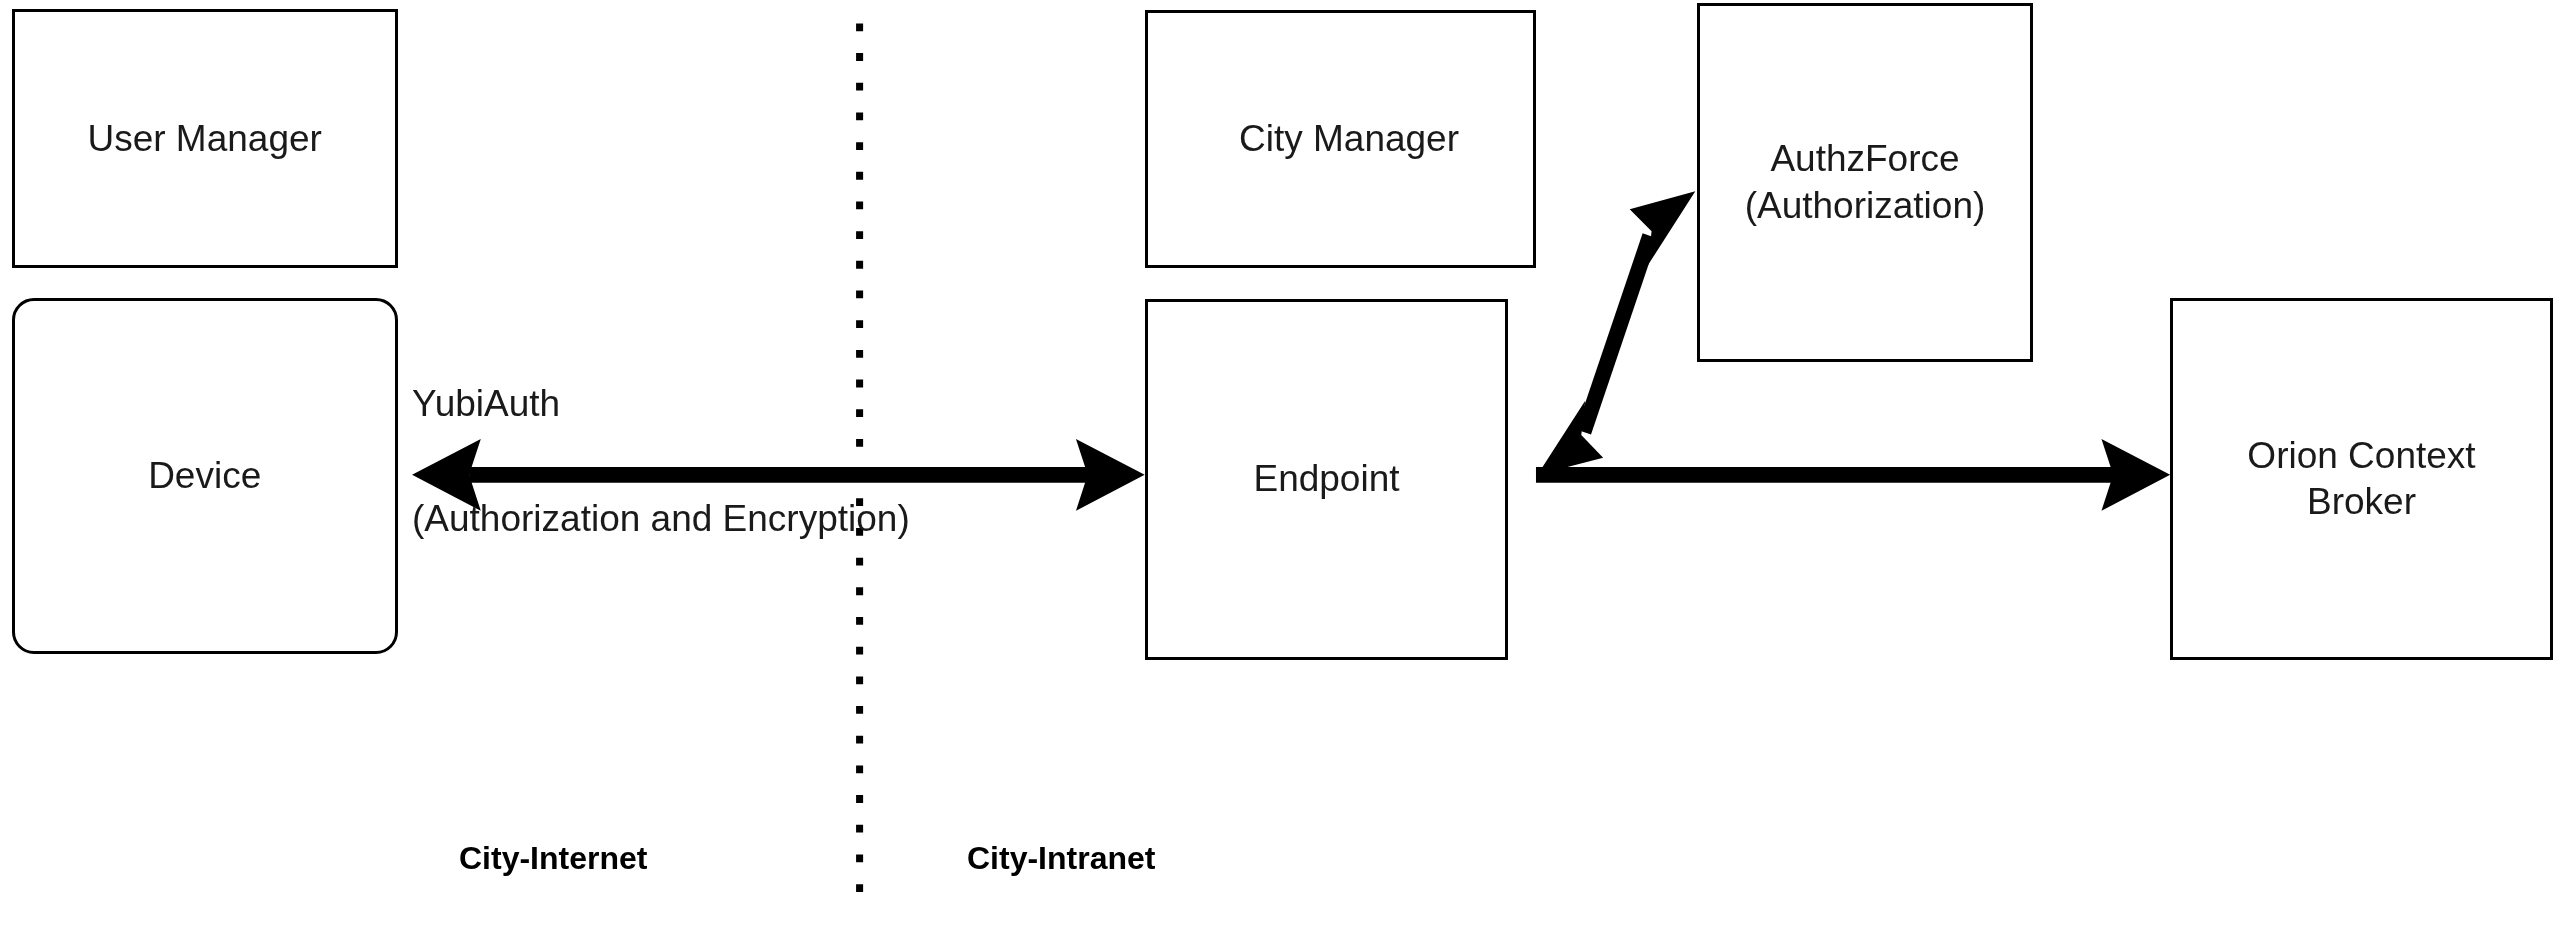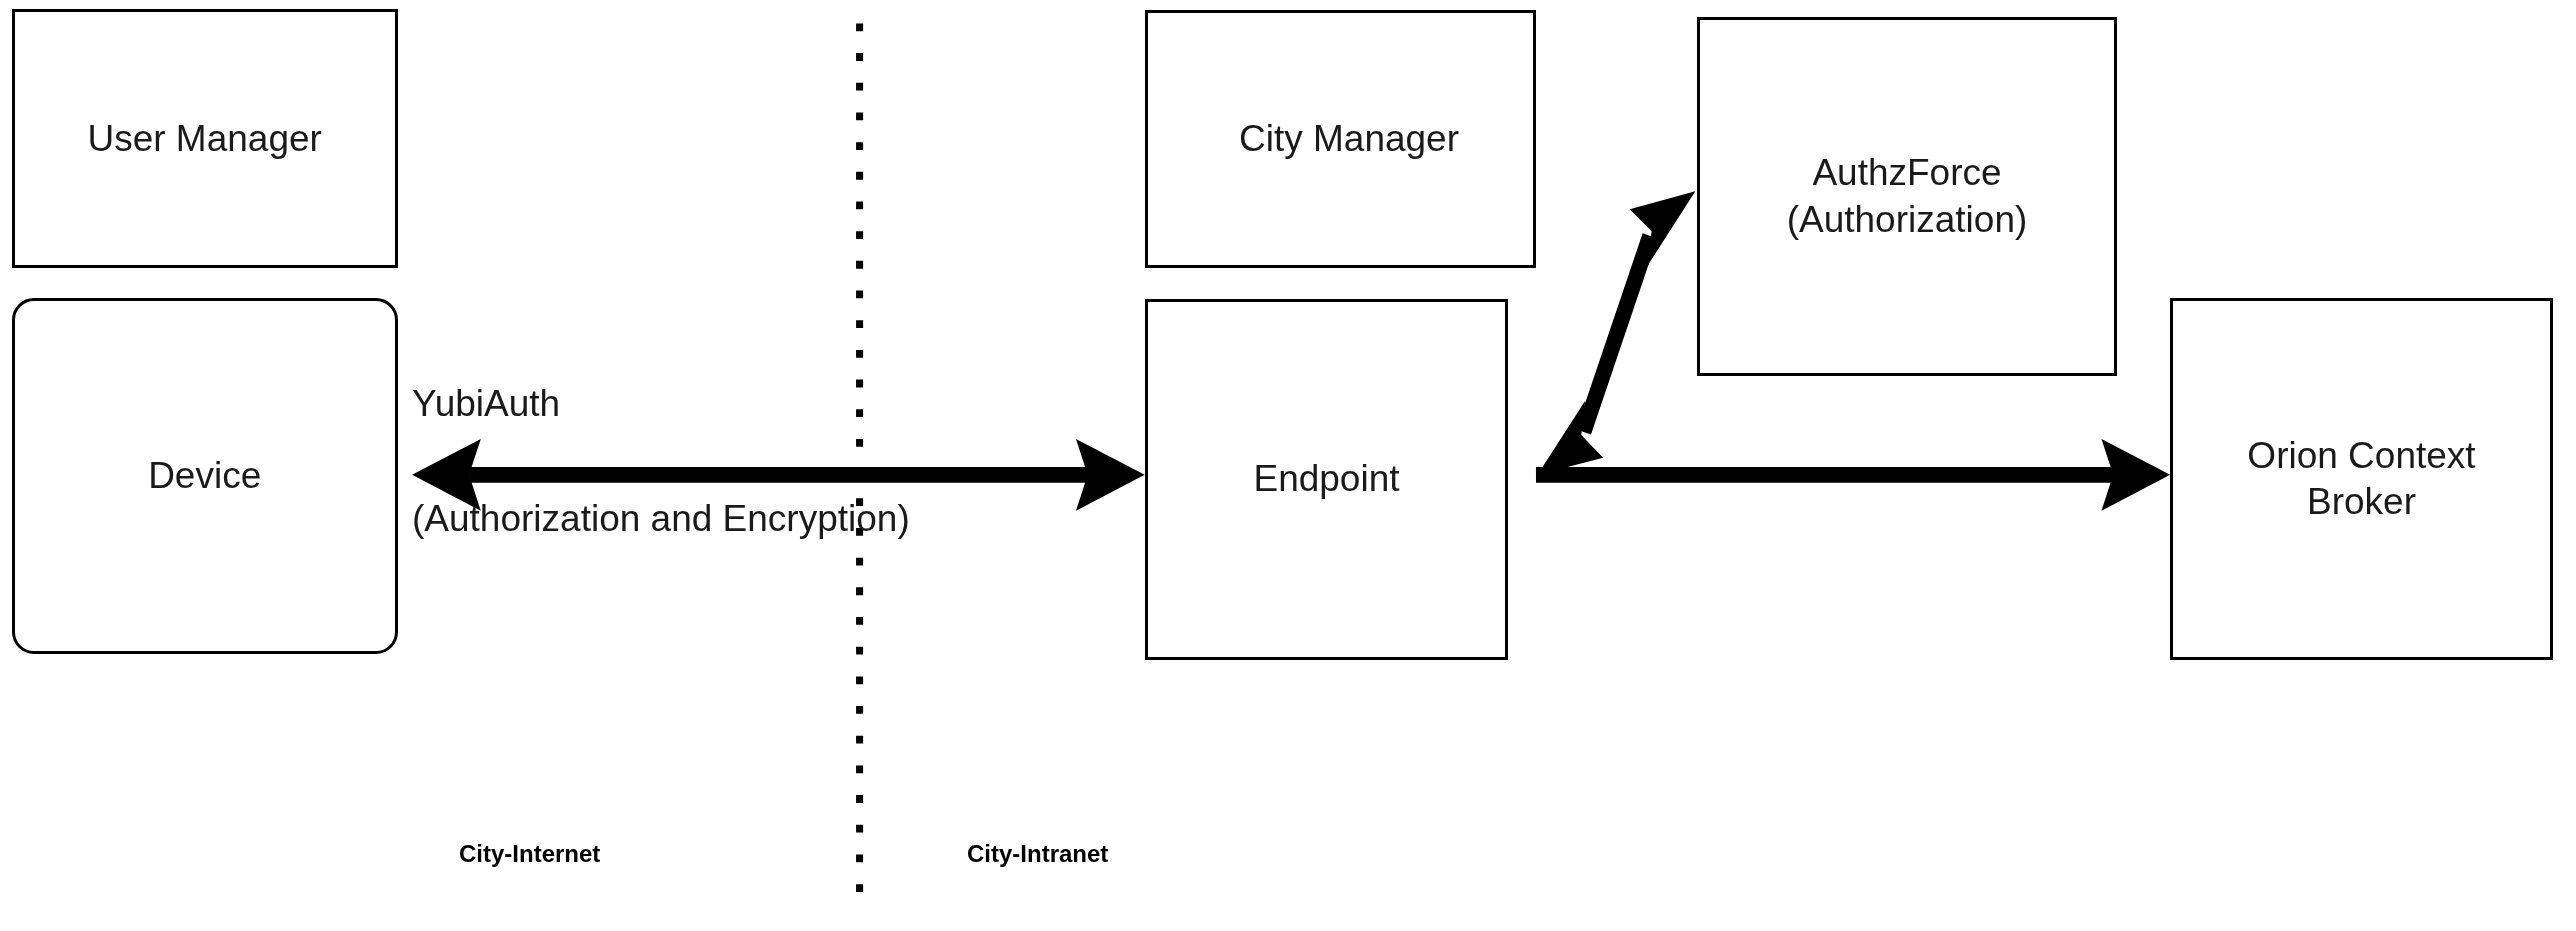--- a/index.html
+++ b/index.html
@@ -31,21 +31,21 @@
   }
   .node-label {
     display: block;
     white-space: pre-line;
     padding: 0 7.8px;
   }
   #node-user-manager  { left: 11.7px;   top: 9.4px;  width: 386px; height: 259px; }
   #node-device        { left: 11.7px;   top: 298px; width: 386px; height: 356px; border-radius: 22px; }
   #node-city-manager  { left: 1145px; top: 10.2px;  width: 391px; height: 258px; padding-left: 17px; }
   #node-endpoint      { left: 1145px; top: 299px; width: 363px; height: 361px; }
-  #node-authzforce    { left: 1697px; top: 17px;   width: 420px; height: 359px; }
+  #node-authzforce    { left: 1697px; top: 3px;   width: 336px; height: 359px; }
   #node-orion         { left: 2170px; top: 298px; width: 383px; height: 362px; }
 
   .svg-layer {
     position: absolute;
     left: 0;
     top: 0;
     width: 2576px;
     height: 931px;
     pointer-events: none;
   }
@@ -64,21 +64,21 @@
   }
   #label-auth-enc {
     left: 412px;
     top: 498px;
     width: 733px;
   }
 
   .zone-label {
     position: absolute;
     color: #000000;
-    font-size: 24px;
+    font-size: 32px;
     font-weight: bold;
     font-family: "Liberation Sans", sans-serif;
     white-space: nowrap;
   }
   #zone-internet { left: 459px;  top: 840px; }
   #zone-intranet { left: 967px; top: 840px; }
 </style>
 </head>
 <body>
 

